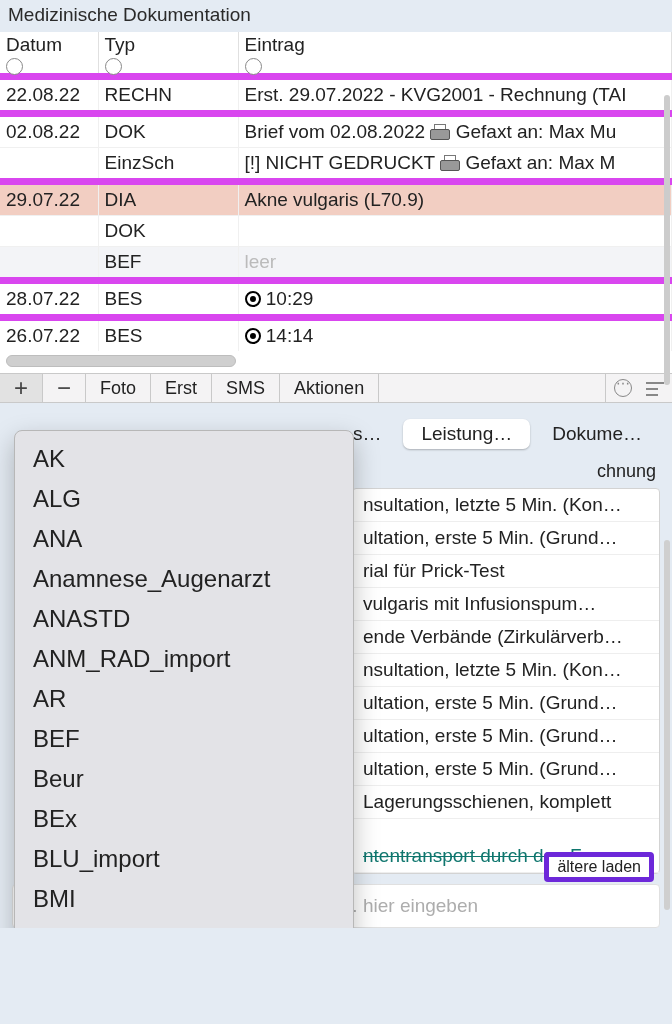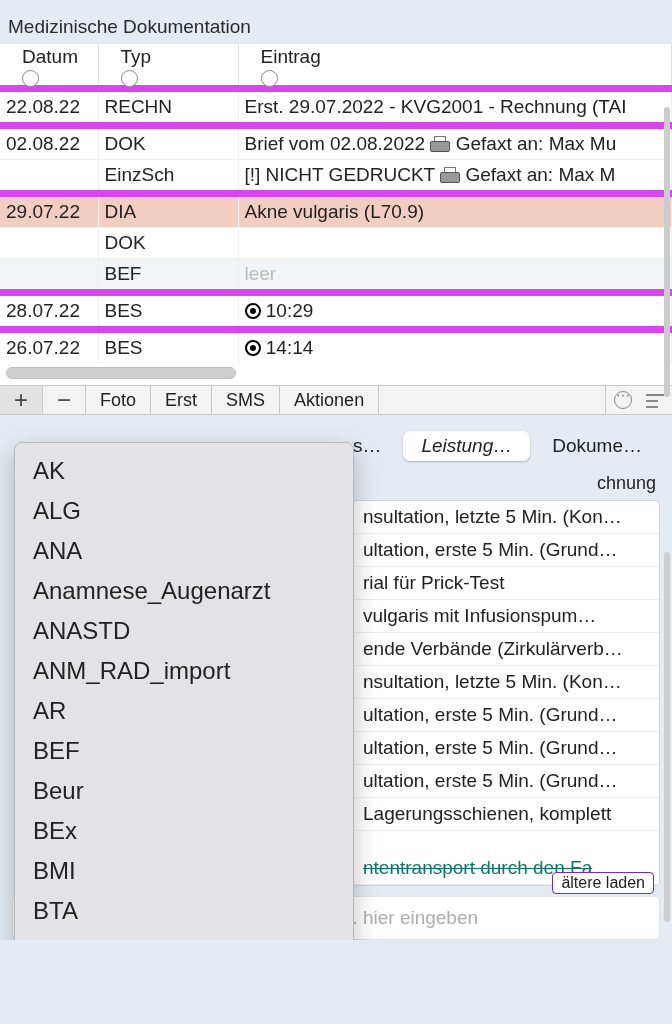--- a/index.html
+++ b/index.html
@@ -8,34 +8,33 @@
     width: 672px;
     font-family: -apple-system, "Helvetica Neue", Arial, sans-serif;
     font-size: 19px;
     background: #e4ebf3;
     color: #222;
   }
   .panel-title {
     padding: 4px 20px 6px 8px;
     font-size: 19px;
     color: #2a2a2a;
-    margin-top: 12px;
   }
 
   
   .doc-table {
     width: 100%;
     background: #fff;
     border-collapse: collapse;
     table-layout: fixed;
   }
   .doc-table th {
     text-align: left;
     font-weight: 400;
-    padding: 2px 6px 0 22px;
+    padding: 2px 6px 0 6px;
     border-right: 1px solid #e0e0e0;
     background: #fff;
     vertical-align: top;
   }
   .doc-table th .hdr-flex {
     display: flex; flex-direction: column; align-items: flex-start;
   }
   .doc-table td {
     padding: 4px 6px;
     border-top: 7px solid #d946ef;
@@ -161,21 +160,20 @@
   }
   .pill{
     padding:4px 18px;
     border-radius:7px;
     font-size:19px;
   }
   .pill.ghost{ background:transparent; }
   .pill.raised{
     background:#fff;
     box-shadow:0 1px 2px rgba(0,0,0,.25);
-    font-style:italic;
   }
   .sub-header{
     text-align:right; padding:0 4px 6px 0;
     font-size:18px;
   }
   .svc-list{
     background:#fff;
     border:1px solid #d3d3d3;
     border-radius:4px;
     margin-left:340px; 
@@ -183,21 +181,21 @@
   .svc-item{
     padding:5px 10px;
     border-bottom:1px solid #eee;
     white-space:nowrap; overflow:hidden; text-overflow:ellipsis;
     font-size:19px;
     text-align:left;
   }
   .svc-item.strike{ text-decoration:line-through; color:#0f766e; text-decoration-thickness:1px;margin-top:21px;}
   .older-chip{
     position:absolute; right:18px; bottom:46px;
-    background:#fff; border:1px solid #6d28d9; border-radius:4px;
+    background:#fff; border:5px solid #6d28d9; border-radius:4px;
     padding:1px 8px; font-size:16px;
   }
   .entry-hint{
     text-align:center; color:#adadad; font-size:19px;
     background:#fff; padding:10px 0; margin-top:10px;
     border:1px solid #e0e0e0; border-radius:4px;
   }
   .scroll-y2{
     position:absolute; right:2px; top:540px; width:6px; height:370px;
     background:#cfcfcf; border-radius:3px;
@@ -340,20 +338,21 @@
   <div class="dd-item">AK</div>
       <div class="dd-item">ALG</div>
       <div class="dd-item">ANA</div>
       <div class="dd-item">Anamnese_Augenarzt</div>
       <div class="dd-item">ANASTD</div>
       <div class="dd-item">ANM_RAD_import</div>
       <div class="dd-item">AR</div>
       <div class="dd-item">BEF</div>
       <div class="dd-item">Beur</div>
       <div class="dd-item">BEx</div>
+      <div class="dd-item">BLU_import</div>
       <div class="dd-item">BMI</div>
       <div class="dd-item">BTA</div>
       <div class="dd-item">CAV</div>
       <div class="dd-item">Centor</div>
       <div class="dd-item">CHA2DS2</div>
 </div>
 
 </div>
 
 </body></html>

